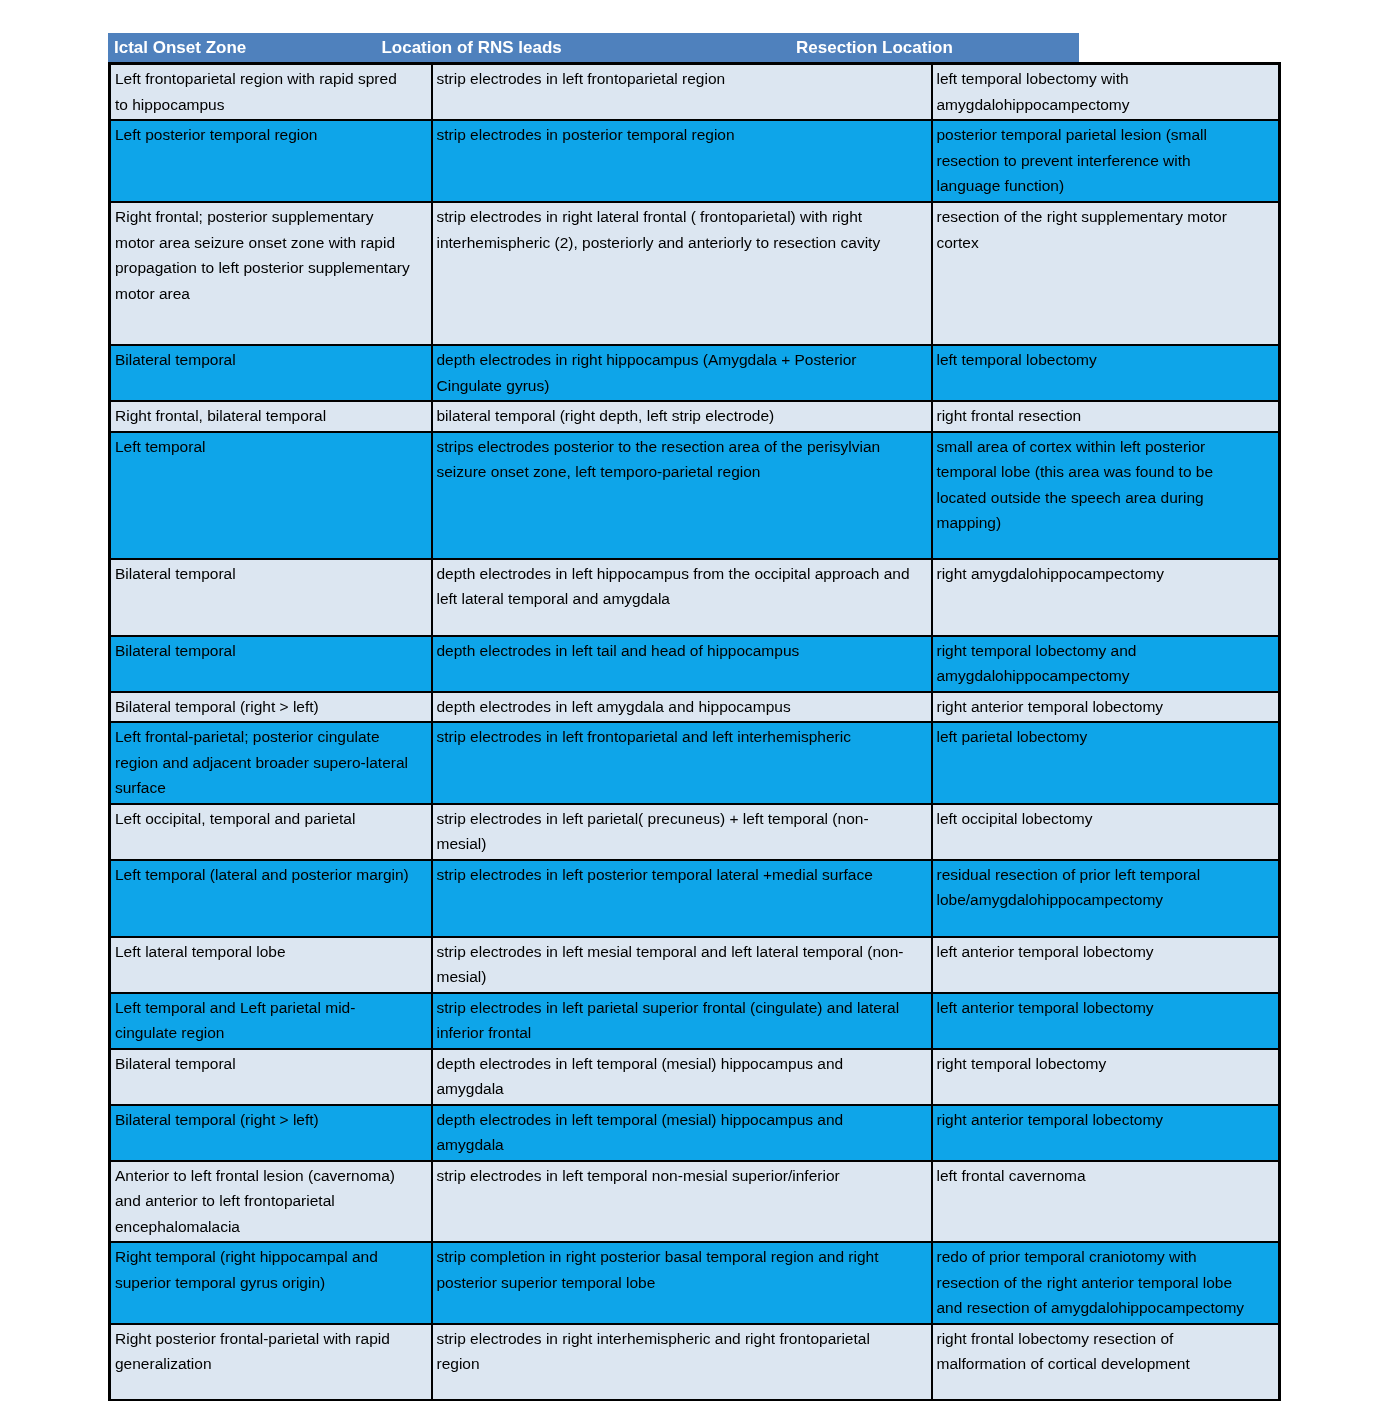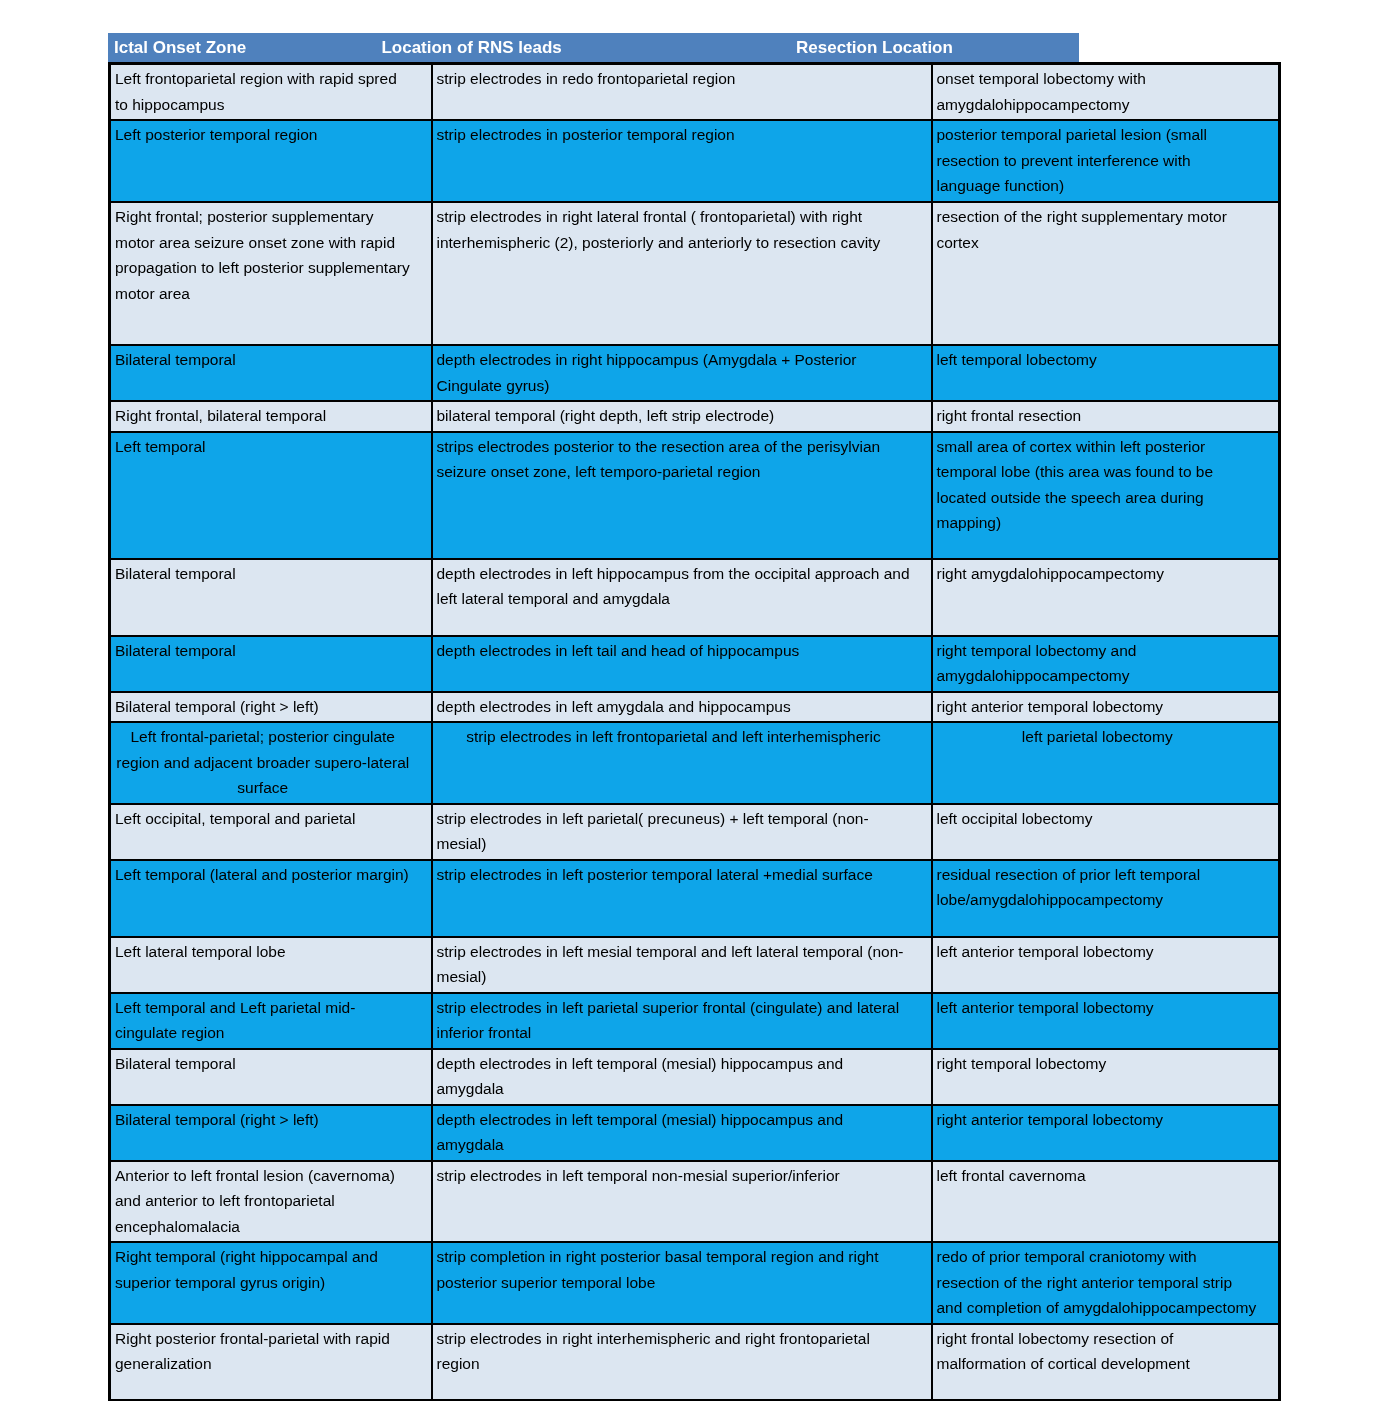--- a/index.html
+++ b/index.html
@@ -72,22 +72,22 @@
   </div>
   <table class="body-table">
     <colgroup>
       <col class="w1">
       <col class="w2">
       <col class="w3">
     </colgroup>
     <tbody id="tbody">
         <tr class="stripe" style="height: 53px;">
           <td>Left frontoparietal region with rapid spred to hippocampus</td>
-          <td>strip electrodes in redo frontoparietal region</td>
-          <td>onset temporal lobectomy with amygdalohippocampectomy</td>
+          <td>strip electrodes in left frontoparietal region</td>
+          <td>left temporal lobectomy with amygdalohippocampectomy</td>
         </tr>
         <tr class="plain" style="height: 82px;">
           <td>Left posterior temporal region</td>
           <td>strip electrodes in posterior temporal region</td>
           <td>posterior temporal parietal lesion (small resection to prevent interference with language function)</td>
         </tr>
         <tr class="stripe" style="height: 143px;">
           <td>Right frontal;  posterior supplementary motor area seizure onset zone with rapid propagation to left posterior supplementary motor area</td>
           <td>strip electrodes in right lateral frontal ( frontoparietal) with right interhemispheric (2), posteriorly and anteriorly to resection cavity</td>
           <td>resection of the right supplementary motor cortex</td>
@@ -115,21 +115,21 @@
         <tr class="plain" style="height: 54px;">
           <td>Bilateral temporal</td>
           <td>depth electrodes in left tail and head of hippocampus</td>
           <td>right temporal lobectomy and amygdalohippocampectomy</td>
         </tr>
         <tr class="stripe" style="height: 26px;">
           <td>Bilateral temporal (right &gt; left)</td>
           <td>depth electrodes in left amygdala and hippocampus</td>
           <td>right anterior temporal lobectomy</td>
         </tr>
-        <tr class="plain" style="height: 80px; text-align: center;">
+        <tr class="plain" style="height: 80px;">
           <td>Left frontal-parietal; posterior cingulate region and adjacent broader supero-lateral surface</td>
           <td>strip electrodes in left frontoparietal and left interhemispheric</td>
           <td>left parietal lobectomy</td>
         </tr>
         <tr class="stripe" style="height: 52px;">
           <td>Left occipital, temporal and parietal</td>
           <td>strip electrodes in left parietal( precuneus) + left temporal (non-mesial)</td>
           <td>left occipital lobectomy</td>
         </tr>
         <tr class="plain" style="height: 77px;">
@@ -158,21 +158,21 @@
           <td>right anterior temporal lobectomy</td>
         </tr>
         <tr class="stripe" style="height: 75px;">
           <td>Anterior to left frontal lesion (cavernoma) and anterior to left frontoparietal encephalomalacia</td>
           <td>strip electrodes in left temporal non-mesial superior/inferior</td>
           <td>left frontal cavernoma</td>
         </tr>
         <tr class="plain" style="height: 80px;">
           <td>Right temporal (right hippocampal and superior temporal gyrus origin)</td>
           <td>strip completion in right posterior basal temporal region and right posterior superior temporal lobe</td>
-          <td>redo of prior temporal craniotomy with resection of the right anterior temporal strip and completion of amygdalohippocampectomy</td>
+          <td>redo of prior temporal craniotomy with resection of the right anterior temporal lobe and resection of amygdalohippocampectomy</td>
         </tr>
         <tr class="stripe" style="height: 77px;">
           <td>Right posterior frontal-parietal with rapid generalization</td>
           <td>strip electrodes in right interhemispheric and right frontoparietal region</td>
           <td>right frontal lobectomy resection of malformation of cortical development</td>
         </tr>
       </tbody>
   </table>
 </div>
 

